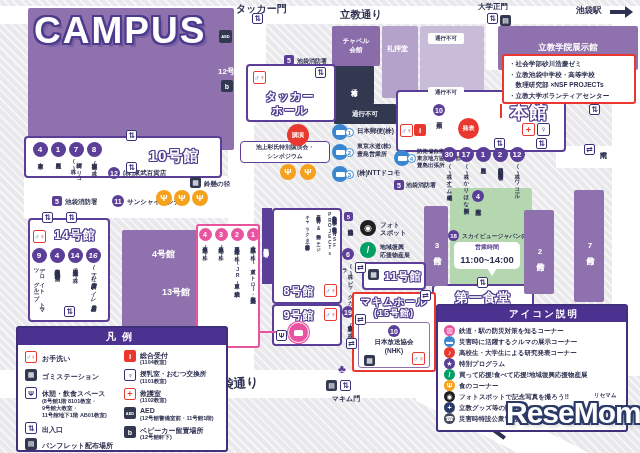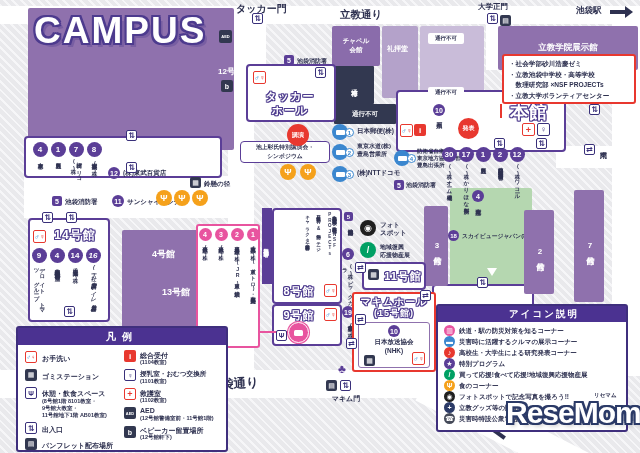--- a/index.html
+++ b/index.html
@@ -131,20 +131,21 @@
   <div class="icw exit" style="left:315px;top:67px;width:11px;height:11px;">⇅</div>
   <div class="fancy abs ctr" style="left:250px;top:90px;width:80px;height:13px;font-size:11px;z-index:5;">タッカー</div>
   <div class="fancy abs ctr" style="left:250px;top:104px;width:80px;height:13px;font-size:11px;z-index:5;">ホール</div>
   <div class="ccirc" style="left:287px;top:124px;width:22px;height:22px;background:#e8382f;color:#fff;font-size:6px;font-weight:bold;z-index:7;">講演</div>
   <div class="wbox" style="left:240px;top:141px;width:90px;height:22px;border-width:1.5px;z-index:6;display:flex;flex-direction:column;align-items:center;justify-content:center;">
     <span class="lbl" style="position:static;font-size:5.8px;">池上彰氏特別講演会・</span>
     <span class="lbl" style="position:static;font-size:5.8px;">シンポジウム</span>
   </div>
 
   <div class="wbox" style="left:24px;top:136px;width:198px;height:42px;"></div>
+  <div class="fancy abs ctr" style="left:130px;top:146px;width:88px;height:20px;font-size:15px;">10号館</div>
   <div class="icw exit" style="left:126px;top:130px;width:11px;height:11px;">⇅</div>
   <div class="icw exit" style="left:126px;top:162px;width:11px;height:11px;">⇅</div>
   <div class="booth" style="left:31px;top:142px;">
     <span class="num">4</span>
     <span class="vt blabel" style="max-height:34px;">東京都</span>
   </div>
   <div class="booth" style="left:49px;top:142px;">
     <span class="num">1</span>
     <span class="vt blabel" style="max-height:34px;">豊島区</span>
   </div>
@@ -259,22 +260,27 @@
   <div class="numsq" style="position:absolute;left:394px;top:180px;">5</div>
   <div class="lbl" style="left:406px;top:181px;font-size:6px;">池袋消防署</div>
 
   <div class="bld green" style="left:450px;top:188px;width:82px;height:100px;"></div>
   <div class="booth" style="left:470px;top:190px;width:16px;">
     <span class="num sm">4</span>
     <span class="vt blabel" style="max-height:26px;font-size:6px;">東京都</span>
   </div>
   <div class="numsq" style="position:absolute;left:448px;top:230px;width:11px;height:11px;font-size:6px;border-radius:50%;">18</div>
   <div class="lbl" style="left:462px;top:232px;font-size:5.8px;">スカイビュージャパン(株)</div>
+  <div class="abs" style="left:454px;top:242px;width:66px;height:27px;background:#fff;border-radius:5px;z-index:5;">
+    <div class="ctr" style="width:100%;height:10px;font-size:6px;font-weight:bold;color:#5b3e97;">営業時間</div>
+    <div class="ctr" style="width:100%;height:14px;font-size:9.5px;font-weight:bold;color:#2e3150;">11:00~14:00</div>
+  </div>
   <div class="bubble-tail" style="left:487px;top:268px;"></div>
   <div class="wbox" style="left:432px;top:284px;width:102px;height:28px;"></div>
+  <div class="fancy abs ctr" style="left:436px;top:289px;width:94px;height:18px;font-size:13px;z-index:5;">第一食堂</div>
   <div class="icw exit" style="left:477px;top:277px;width:11px;height:11px;z-index:6;">⇅</div>
   <div class="icw exit" style="left:420px;top:290px;width:11px;height:11px;">⇄</div>
 
   <div class="bld ctr" style="left:424px;top:206px;width:24px;height:80px;">
     <span class="vt wlbl" style="position:static;font-size:8px;">3号館</span>
   </div>
   <div class="bld ctr" style="left:524px;top:210px;width:30px;height:84px;">
     <span class="vt wlbl" style="position:static;font-size:8px;">2号館</span>
   </div>
   <div class="bld ctr" style="left:574px;top:190px;width:30px;height:112px;">

